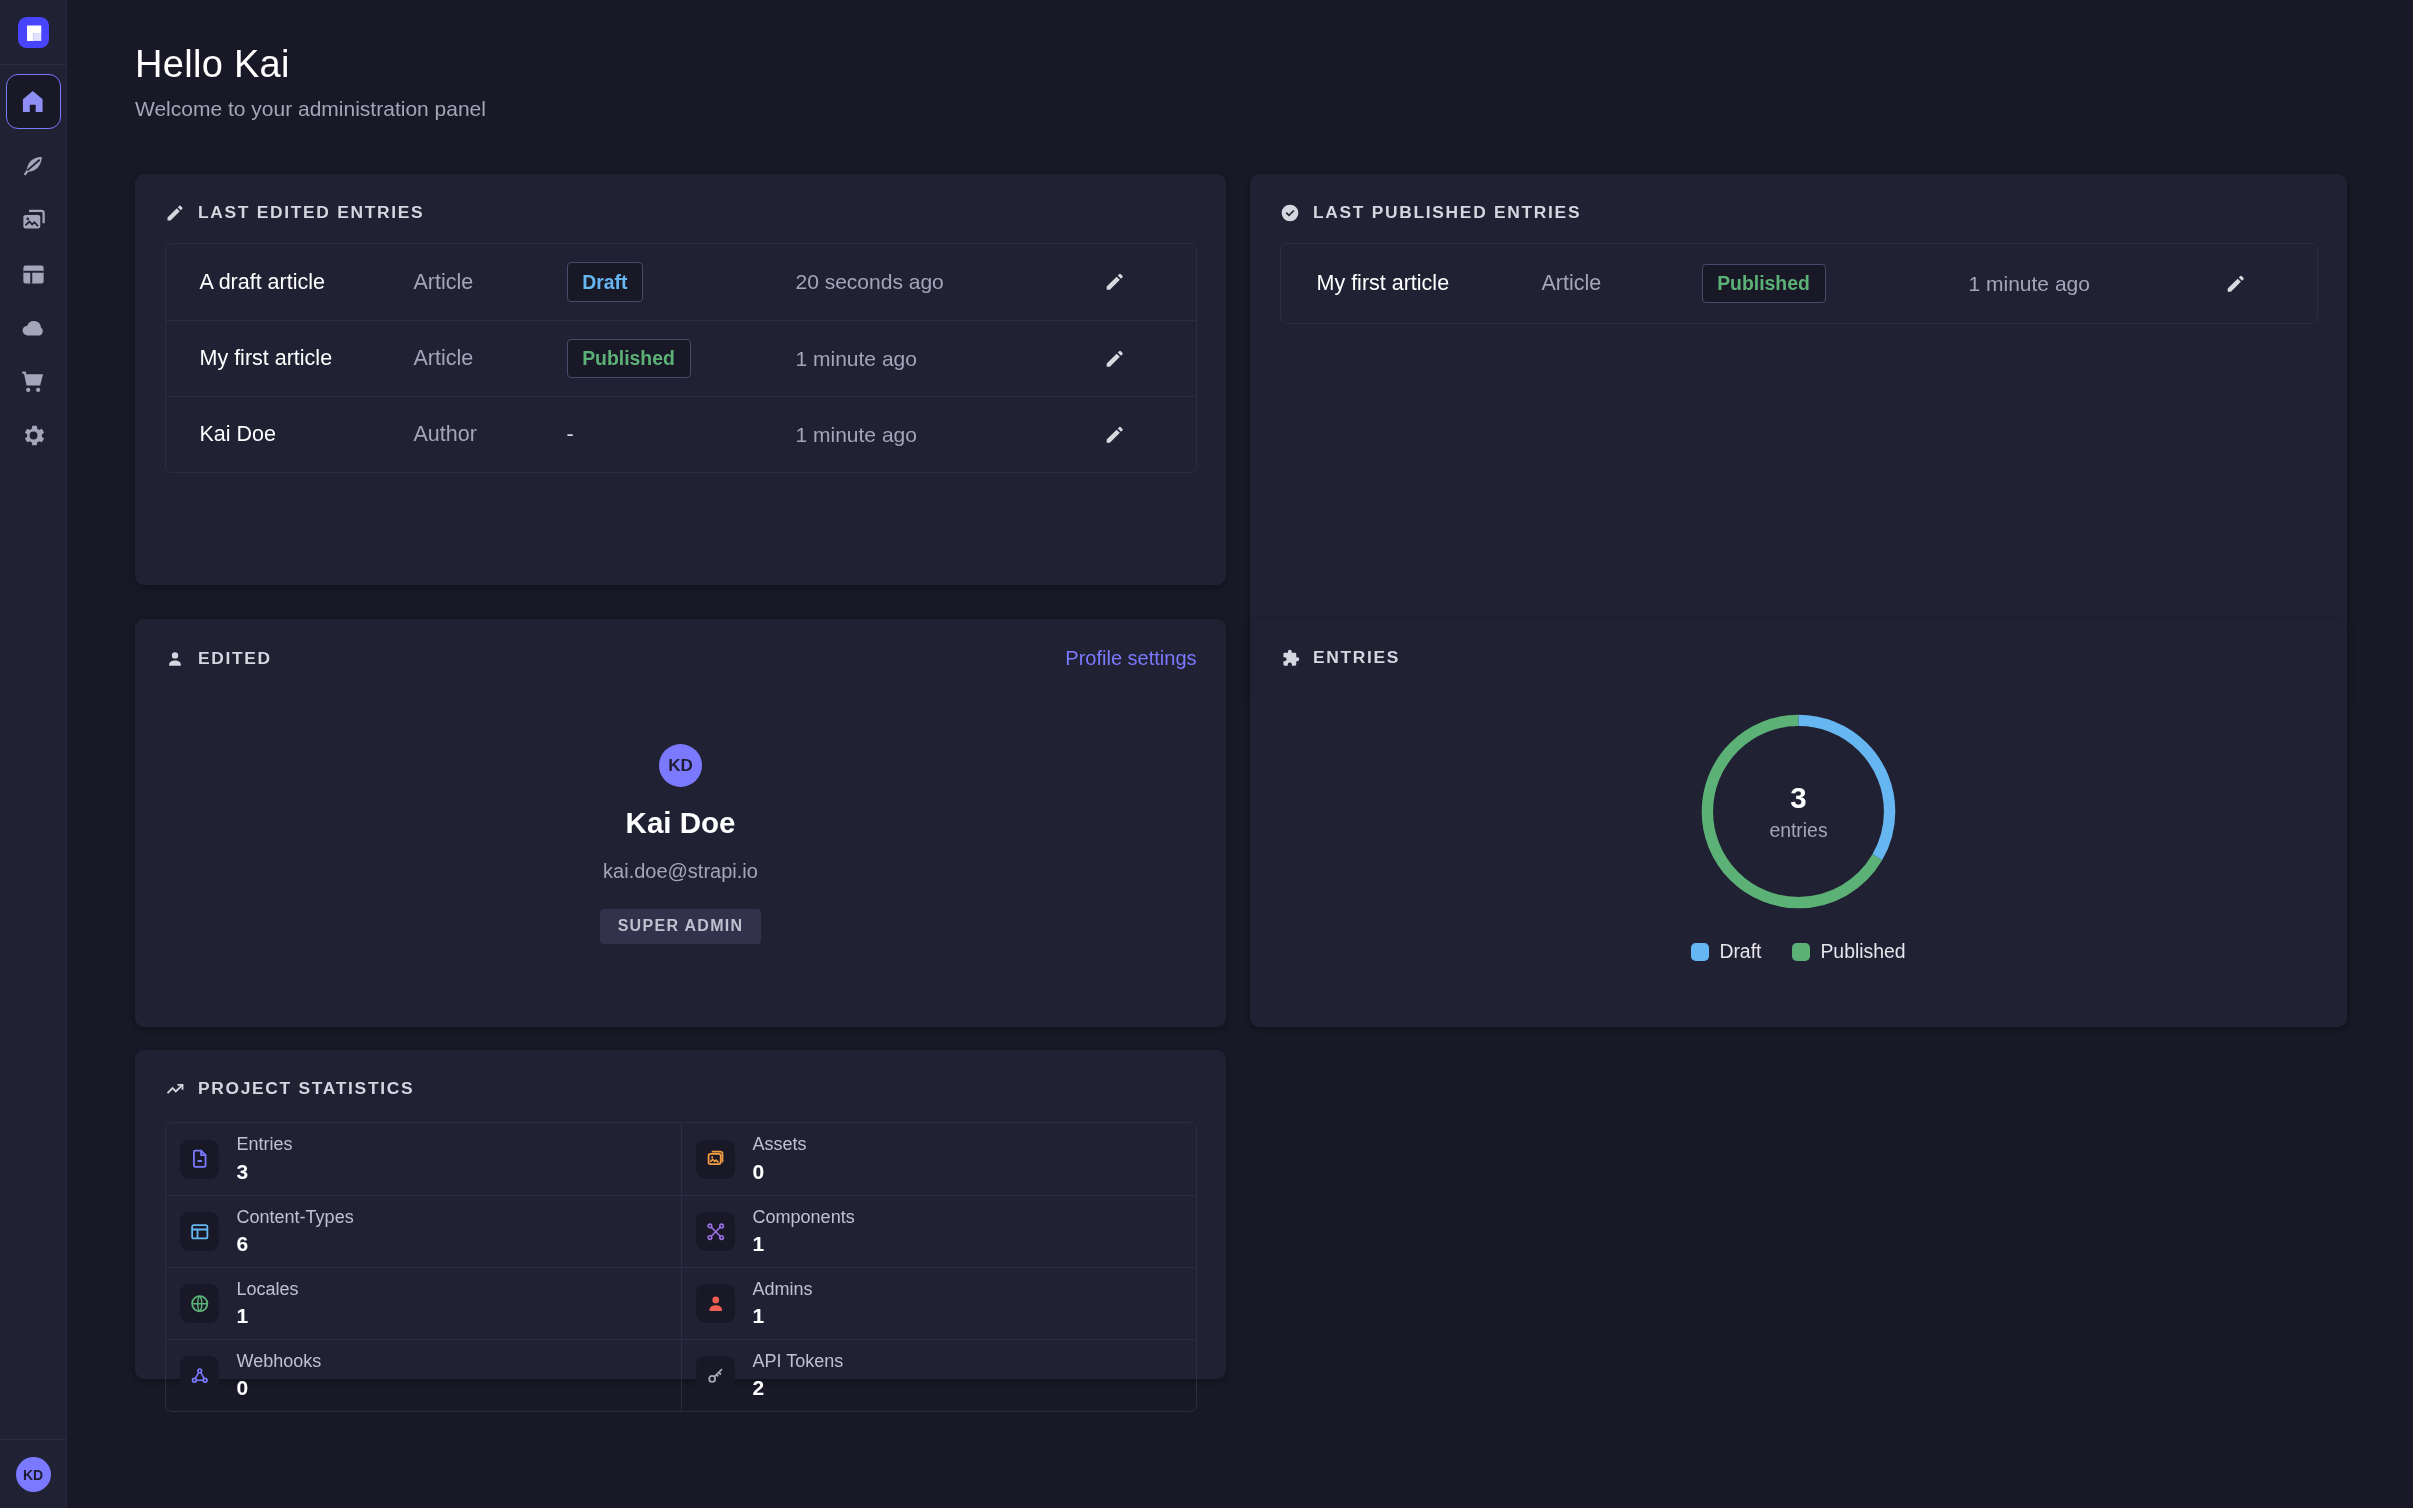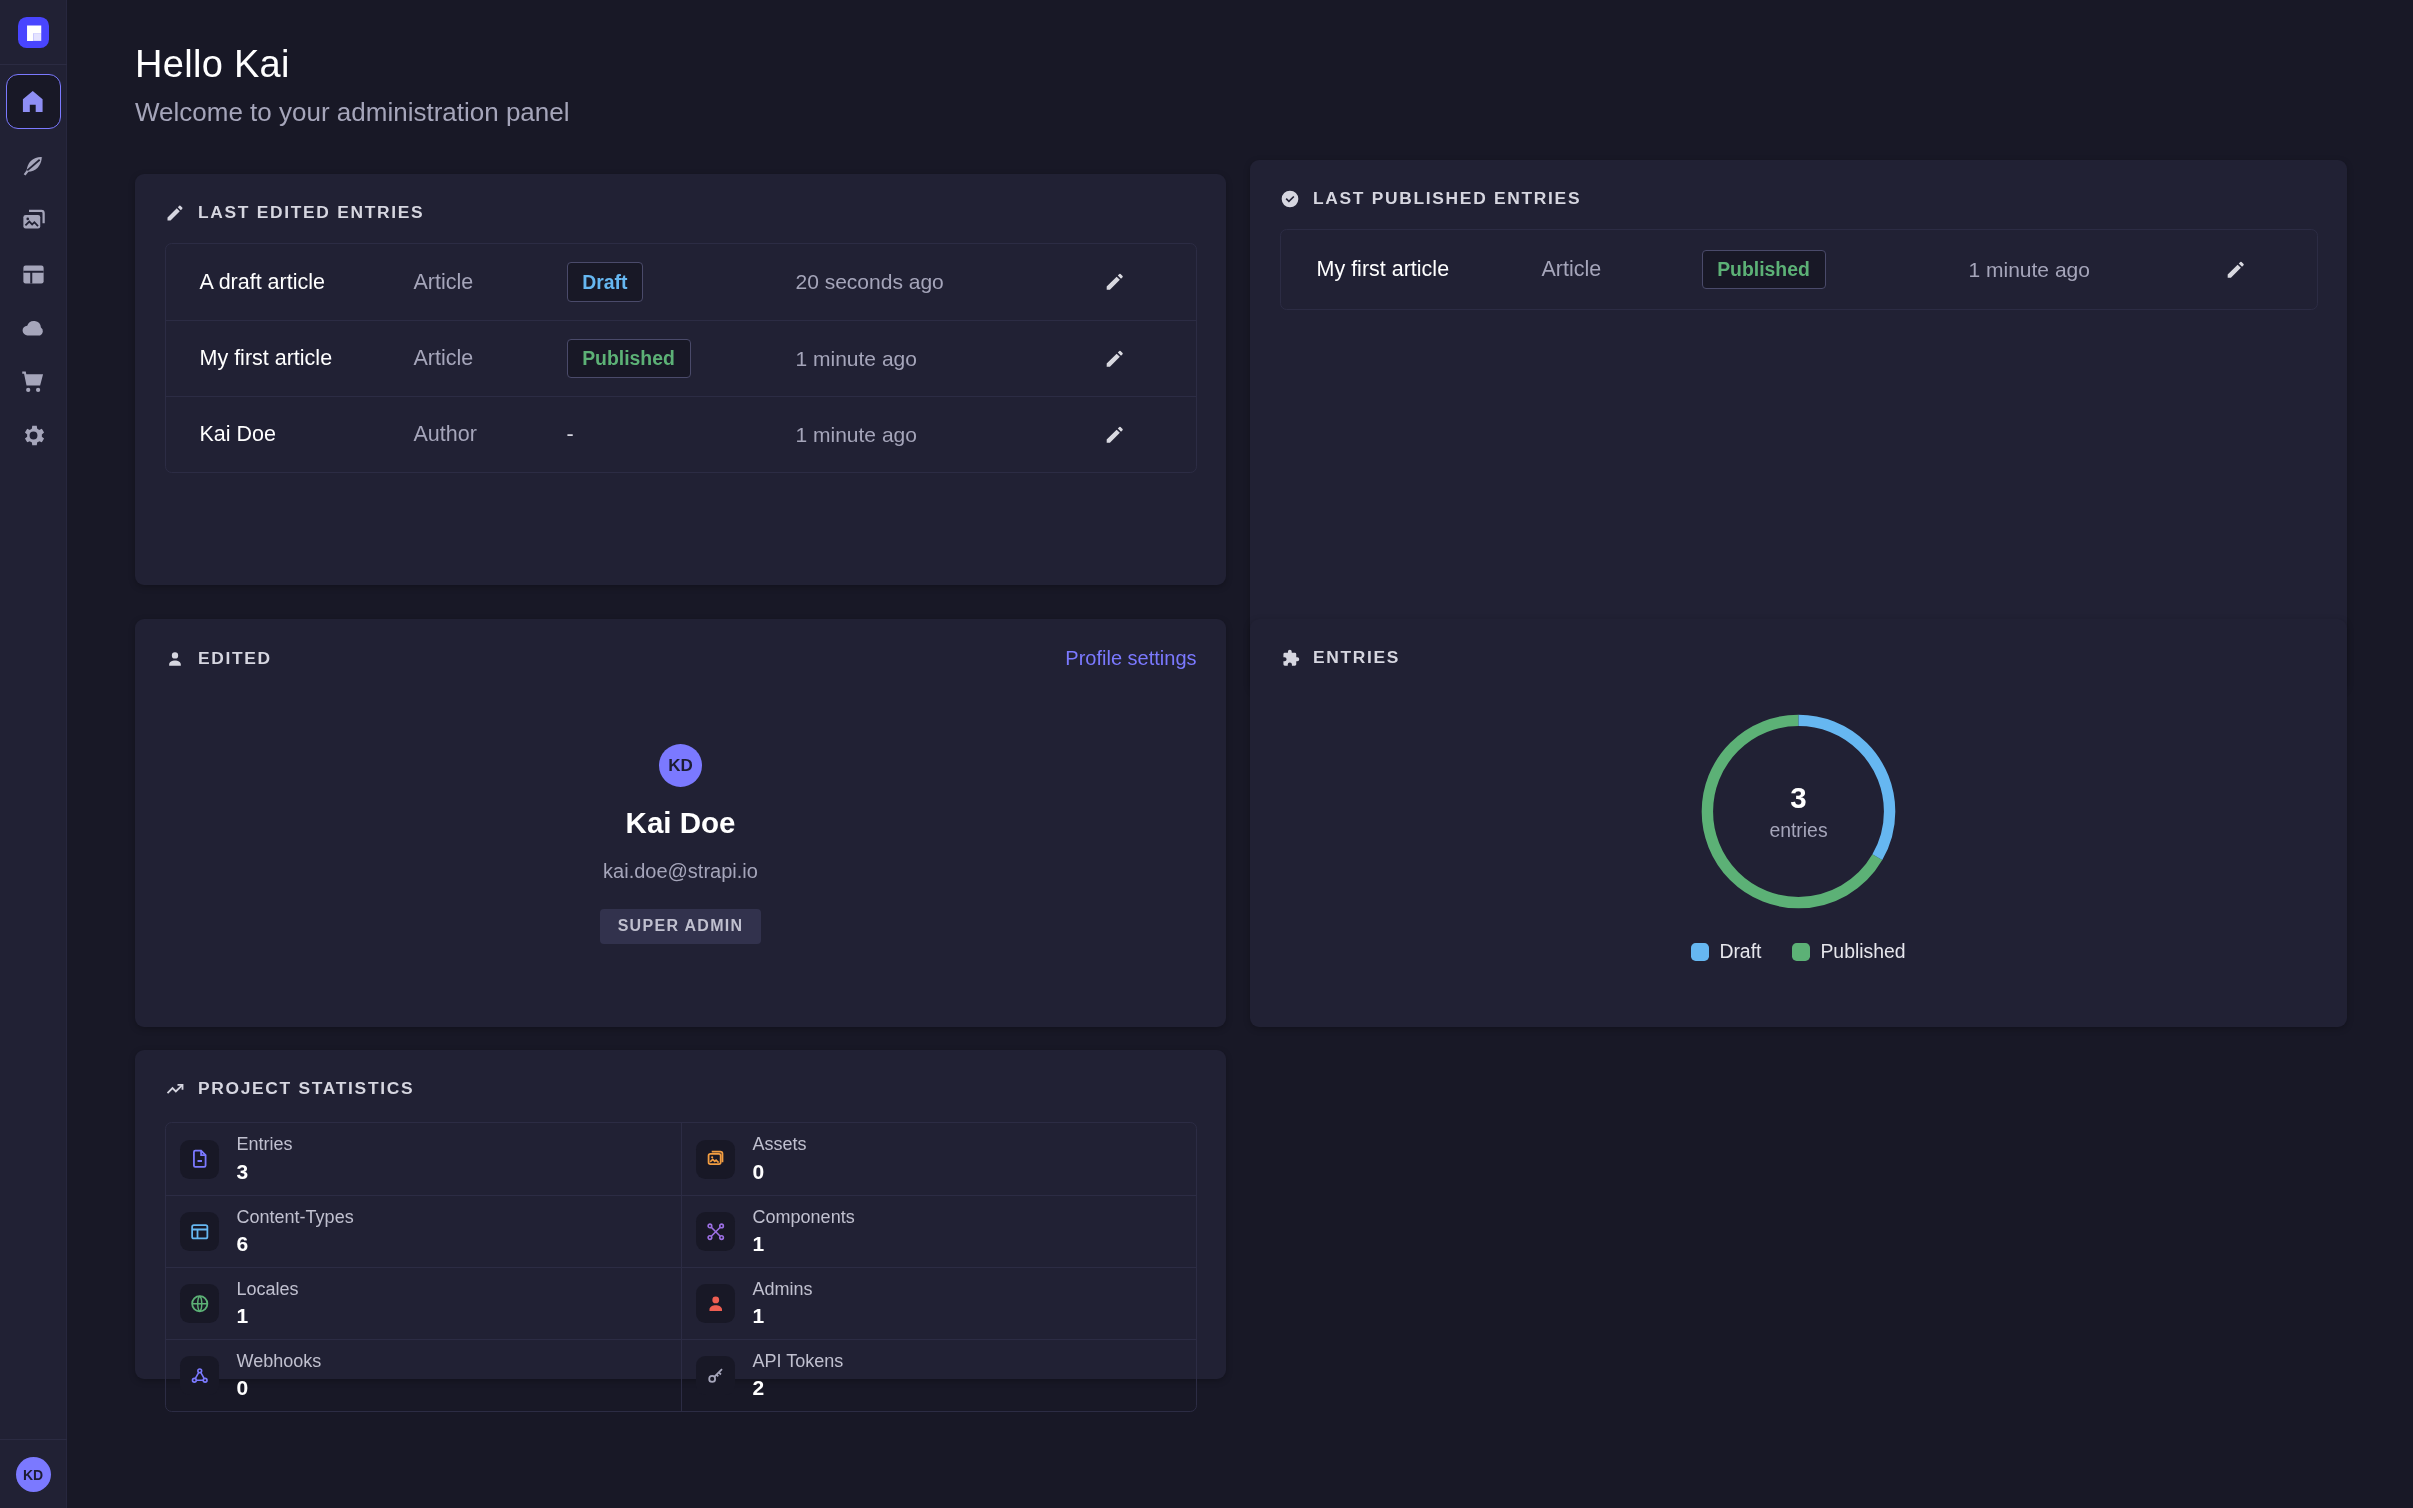--- a/index.html
+++ b/index.html
@@ -28,26 +28,26 @@
   .home-active svg{width:29.5px;height:29.5px}
   .sidebar-bottom{margin-top:auto;width:100%;display:flex;flex-direction:column;align-items:center}
   .avatar-sm{width:35px;height:35px;border-radius:50%;background:var(--accent);color:#1c1c33;
     font-weight:bold;font-size:14px;display:flex;align-items:center;justify-content:center;
     margin:17.4px 0 16px;cursor:pointer}
 
   
   .main{position:absolute;left:67px;top:0;width:2346px;height:1508px}
   .page-header{padding:43px 0 0 68px}
   .page-title{font-size:38px;font-weight:normal;letter-spacing:0.3px}
-  .page-subtitle{margin-top:10.7px;font-size:26px;color:var(--muted)}
+  .page-subtitle{margin-top:10.7px;font-size:21px;color:var(--muted)}
 
   .card{position:absolute;background:var(--card);border-radius:9px;
     box-shadow:0 2px 6.7px rgba(0,0,0,.25);padding:28px 29.5px 0}
   #card-last-edited{left:68px;top:174px;width:1091px;height:411px}
-  #card-last-published{left:1183px;top:160px;width:1097px;height:531px}
+  #card-last-published{left:1183px;top:174px;width:1097px;height:531px}
   #card-profile{left:68px;top:619px;width:1091px;height:408px}
   #card-entries{left:1183px;top:619px;width:1097px;height:408px}
   #card-stats{left:68px;top:1050px;width:1091px;height:329px}
 
   .card-head{display:flex;align-items:center;gap:13.4px;color:var(--soft)}
   .card-head svg{width:20px;height:20px;flex:none}
   .card-title{font-size:17.4px;font-weight:bold;letter-spacing:1.7px;color:var(--soft)}
   .head-spread{justify-content:space-between}
   .head-left{display:flex;align-items:center;gap:13.4px}
   .link{font-size:20px;color:var(--accent);text-decoration:none;cursor:pointer}

